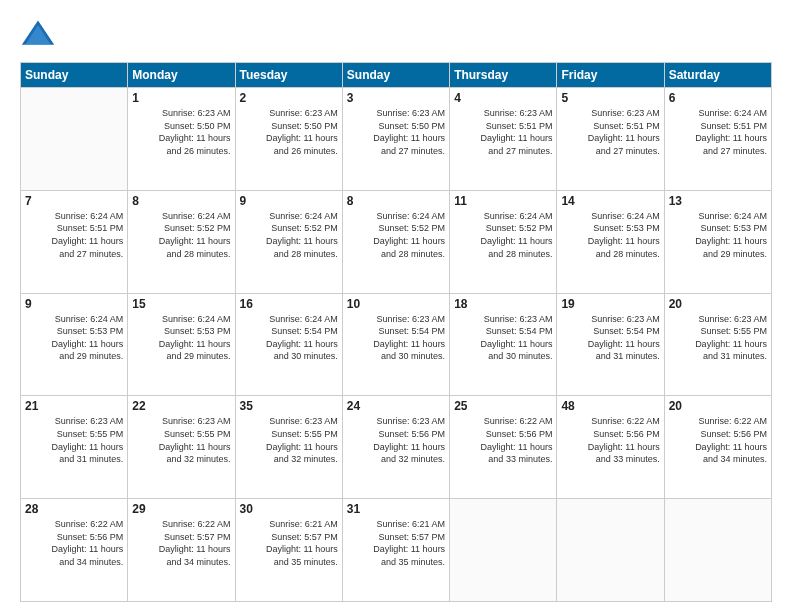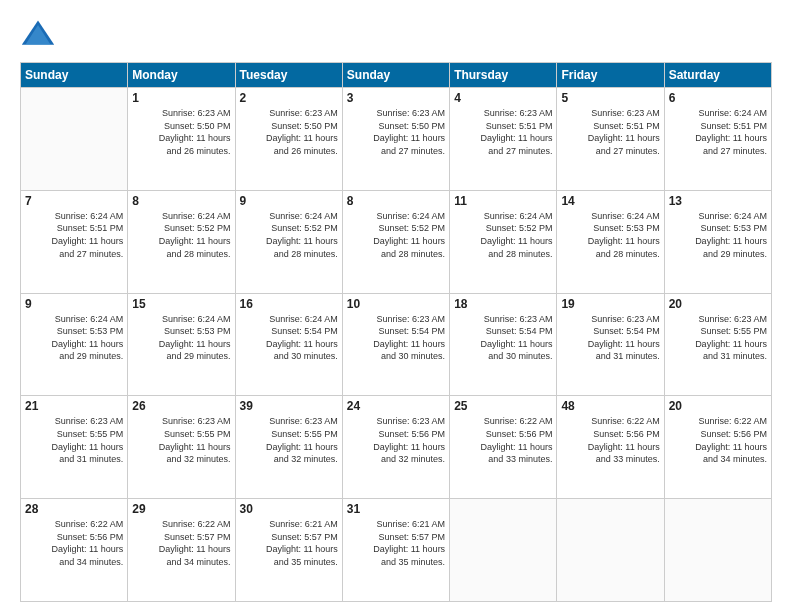--- a/index.html
+++ b/index.html
@@ -211,25 +211,25 @@
             <span class="day-num">20</span>
             <div class="day-info">Sunrise: 6:23 AM<br>Sunset: 5:55 PM<br>Daylight: 11 hours<br>and 31 minutes.</div>
           </td>
         </tr>
         <tr>
           <td>
             <span class="day-num">21</span>
             <div class="day-info">Sunrise: 6:23 AM<br>Sunset: 5:55 PM<br>Daylight: 11 hours<br>and 31 minutes.</div>
           </td>
           <td>
-            <span class="day-num">26</span>
+            <span class="day-num">22</span>
             <div class="day-info">Sunrise: 6:23 AM<br>Sunset: 5:55 PM<br>Daylight: 11 hours<br>and 32 minutes.</div>
           </td>
           <td>
-            <span class="day-num">39</span>
+            <span class="day-num">35</span>
             <div class="day-info">Sunrise: 6:23 AM<br>Sunset: 5:55 PM<br>Daylight: 11 hours<br>and 32 minutes.</div>
           </td>
           <td>
             <span class="day-num">24</span>
             <div class="day-info">Sunrise: 6:23 AM<br>Sunset: 5:56 PM<br>Daylight: 11 hours<br>and 32 minutes.</div>
           </td>
           <td>
             <span class="day-num">25</span>
             <div class="day-info">Sunrise: 6:22 AM<br>Sunset: 5:56 PM<br>Daylight: 11 hours<br>and 33 minutes.</div>
           </td>

